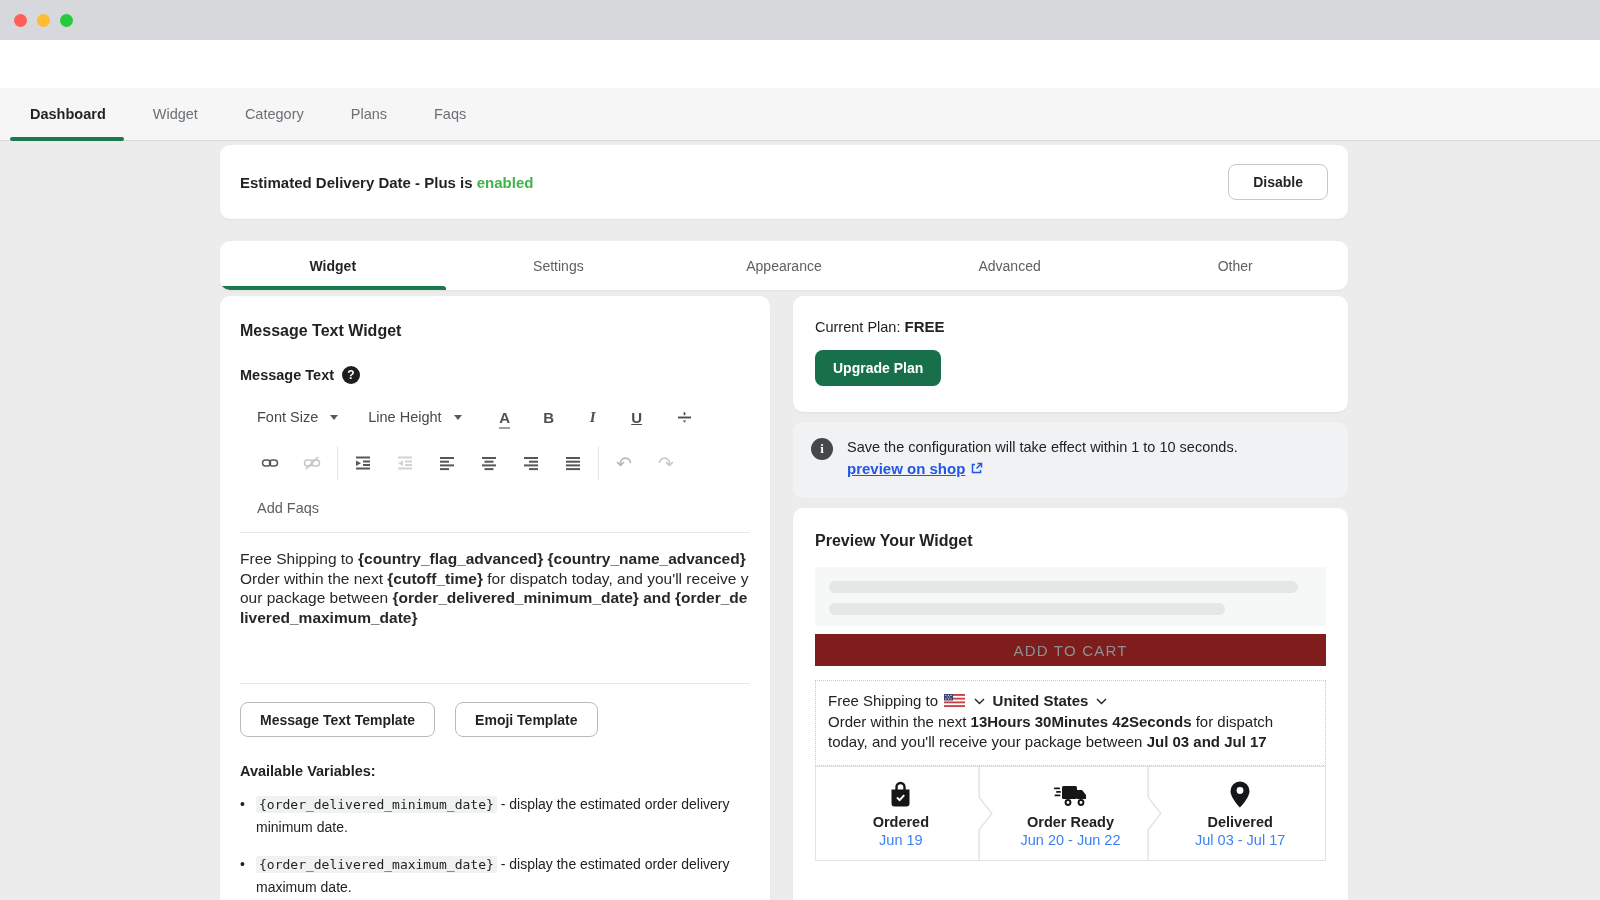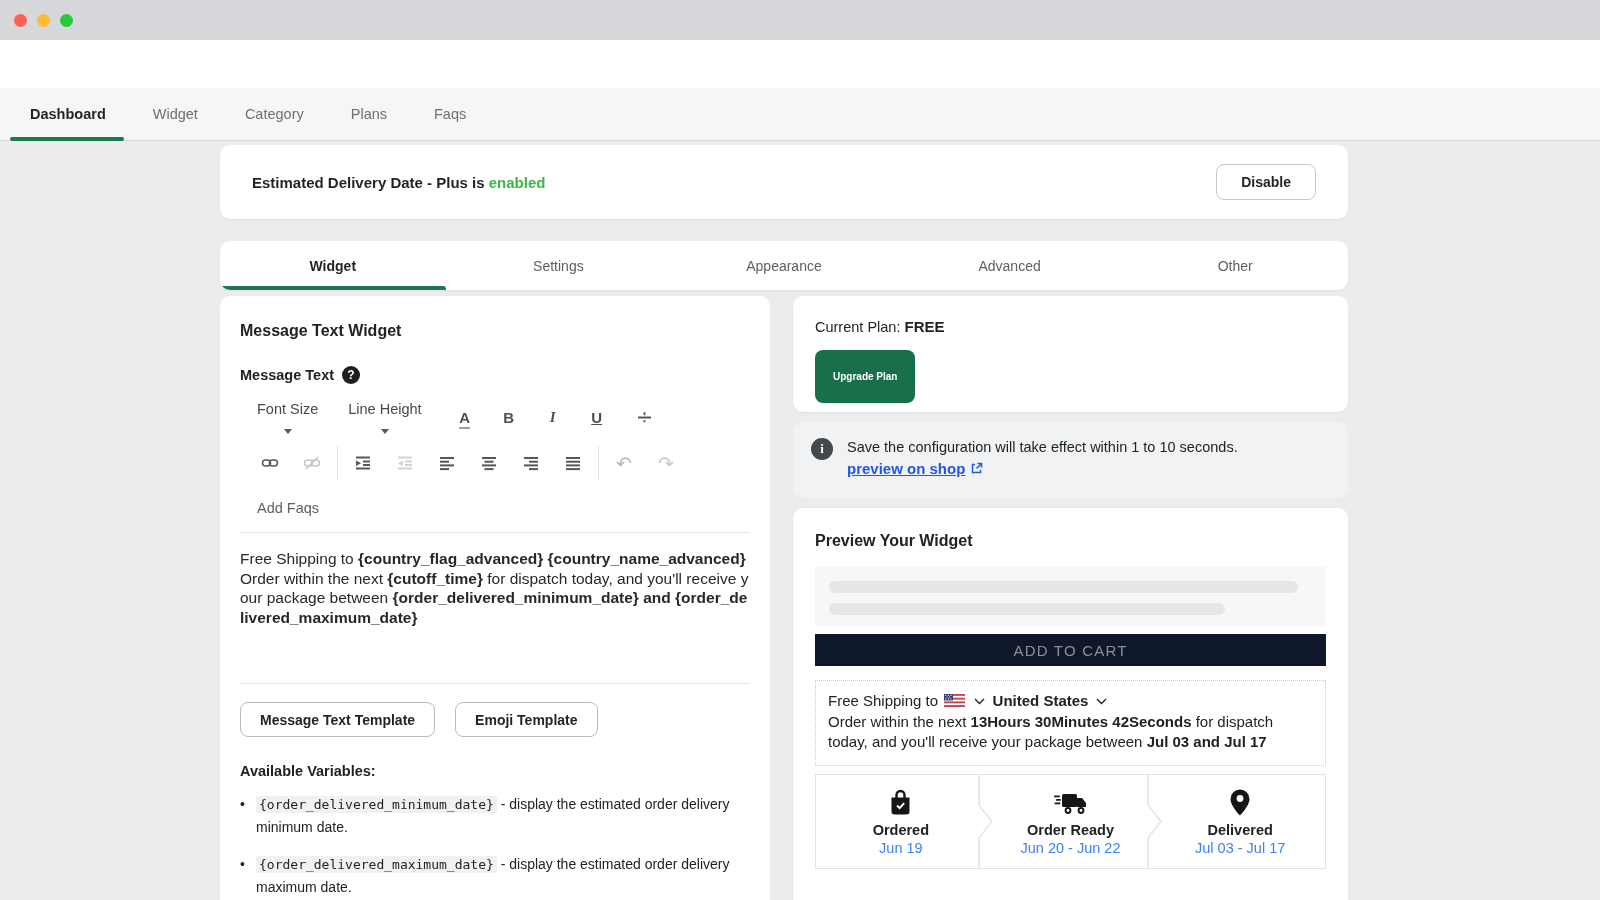--- a/index.html
+++ b/index.html
@@ -18,41 +18,41 @@
   .navbar { height:53px; background:#f6f6f7; border-bottom:1px solid #d9dadb; display:flex; padding-left:30px; gap:47px; }
   .nav-item { display:flex; align-items:center; font-size:14.5px; color:#6b7075; position:relative; cursor:pointer; }
   .nav-item.active { color:#1f2326; font-weight:700; }
   .nav-underline { display:none; }
   .nav-item.active .nav-underline { display:block; position:absolute; left:-20px; right:-18px; bottom:-1px; height:4px; background:#1a7a4e; border-radius:3px; }
   
   .content { height:759px; }
   .container { width:1128px; margin-left:220px; }
   .card { background:#fff; border-radius:10px; box-shadow:0 1px 2px rgba(0,0,0,.05); }
   
-  .status-card { margin-top:4px; height:74px; display:flex; align-items:center; padding:0 32px; }
+  .status-card { margin-top:4px; height:74px; display:flex; align-items:center; padding:0 20px; }
   .status-title { font-size:15px; font-weight:700; color:#1f2326; }
   .status-enabled { color:#3db54a; }
   .disable-btn { margin-left:auto; height:36px; padding:0 24px; background:#fff; border:1px solid #c6c9cc; border-radius:8px; font-size:14px; font-weight:600; color:#1f2326; font-family:inherit; cursor:pointer; }
   
   .tabs-card { margin-top:22px; height:49px; display:flex; overflow:hidden; }
   .tab { flex:1; display:flex; align-items:center; justify-content:center; font-size:14px; color:#5d6165; position:relative; cursor:pointer; }
   .tab.active { color:#1f2326; font-weight:700; }
   .tab-underline { display:none; }
   .tab.active .tab-underline { display:block; position:absolute; left:0; right:0; bottom:0; height:4px; background:#1a7a4e; border-radius:0 3px 0 0; }
   
   .columns { display:flex; gap:23px; margin-top:6px; align-items:flex-start; }
   .left-card { width:550px; min-height:610px; border-radius:10px 10px 0 0; padding:26px 20px 20px; }
   .right-col { width:555px; display:flex; flex-direction:column; gap:10px; }
   
   .mtw-title { font-size:16px; font-weight:700; }
   .mt-label { margin-top:26px; font-size:14.5px; font-weight:700; display:flex; align-items:center; gap:8px;text-align:center; }
   .help-icon { width:18px; height:18px; background:#1c1e20; color:#fff; border-radius:50%; font-size:12px; font-weight:700; display:flex; align-items:center; justify-content:center; }
   .toolbar { margin-top:12px; padding-left:17px; }
   .tb-row { display:flex; align-items:center; height:42px; }
-  .tb-dd { font-size:14.5px; color:#46494d; display:flex; align-items:center; gap:12px; cursor:pointer;flex-direction:column; }
+  .tb-dd { font-size:14.5px; color:#46494d; display:flex; align-items:center; gap:12px; cursor:pointer; }
   .tb-caret { width:0; height:0; border-left:4.5px solid transparent; border-right:4.5px solid transparent; border-top:5px solid #56595d; }
   .tb-letters { display:flex; align-items:center; gap:26px; margin-left:34px; }
   .tb-letter { width:18px; text-align:center; font-size:15px; font-weight:700; color:#4b4f54; cursor:pointer; }
   .glyph-a { border-bottom:2px solid #9ba0a5; padding-bottom:1px; }
   .glyph-i { font-family:"Liberation Serif", serif; font-style:italic; }
   .glyph-u { text-decoration:underline; }
   .tb-icon { width:26px; display:flex; align-items:center; justify-content:center; cursor:pointer; }
   .tb-gap { width:16px; }
   .tb-div { width:1px; height:34px; background:#e3e4e6; margin:0 12px; }
   .tb-undo { font-size:19px; color:#b4b8bd; width:26px; text-align:center; cursor:pointer; }
@@ -65,37 +65,37 @@
   .tpl-row { display:flex; gap:20px; margin-top:18px; }
   .tpl-btn { height:35px; padding:0 19px; background:#fff; border:1px solid #b8bbbe; border-radius:8px; font-size:14px; font-weight:600; color:#1f2326; font-family:inherit; cursor:pointer; }
   .vars-title { margin-top:26px; font-size:14.5px; font-weight:700; }
   .var-item { display:flex; margin-top:14px; font-size:14px; line-height:23px; }
   .var-bullet { width:16px; flex:none; }
   .var-code { font-family:"DejaVu Sans Mono", monospace; font-size:13px; background:#f0f1f1; padding:1px 3px; border-radius:2px; }
   
   .plan-card { height:116px; padding:22px; }
   .plan-line { font-size:14.5px; }
   .plan-value { font-weight:700; font-size:15px; }
-  .upgrade-btn { margin-top:15px; height:53px; padding:0 18px; background:#17704a; color:#fff; border:none; border-radius:8px; font-size:10px; font-weight:600; font-family:inherit; cursor:pointer; }
+  .upgrade-btn { margin-top:15px; height:36px; padding:0 18px; background:#17704a; color:#fff; border:none; border-radius:8px; font-size:14px; font-weight:600; font-family:inherit; cursor:pointer; }
   .notice { background:#f1f2f3; border-radius:10px; min-height:76px; padding:15px 18px; display:flex; gap:14px; }
   .info-icon { width:22px; height:22px; border-radius:50%; background:#45484b; color:#fff; font-size:13px; font-weight:700; display:flex; align-items:center; justify-content:center; flex:none; margin-top:1px; font-family:"Liberation Serif", serif; }
   .notice-text { font-size:14.5px; line-height:21px; color:#202325; }
   .shop-link { color:#2356e4; font-weight:700; font-size:15px; text-decoration:underline; display:inline-flex; align-items:center; gap:5px; cursor:pointer; }
   .preview-card { border-radius:10px 10px 0 0; min-height:392px; padding:24px 22px; }
   .preview-title { font-size:16px; font-weight:700; }
   .skeleton { margin-top:17px; background:#f6f7f7; padding:9px 14px 11px; }
   .skel-bar { height:12px; border-radius:6px; background:#e4e6e8; }
   .skel-b1 { width:97%; margin:5px 0 10px; }
   .skel-b2 { width:82%; }
-  .atc { margin-top:8px; height:32px; background:#0f172a; display:flex; align-items:center; justify-content:center; font-size:15px; color:#8c9095; letter-spacing:1.2px; cursor:pointer; }
+  .atc { margin-top:8px; height:32px; background:#7f1d1d; display:flex; align-items:center; justify-content:center; font-size:15px; color:#8c9095; letter-spacing:1.2px; cursor:pointer; }
   .msg-box { margin-top:14px; border:1px dotted #c8cacd; padding:10px 12px 12px; font-size:15px; line-height:20.5px; }
   .flag { display:inline-block; vertical-align:-1px; margin:0 2px; }
   .mini-caret { display:inline-block; vertical-align:1px; margin:0 3px; cursor:pointer; }
   .country { font-weight:700; }
-  .timeline { margin-top:8px; border:1px solid #e2e3e4; display:flex; position:relative; height:95px;text-align:center; }
+  .timeline { border:1px solid #e2e3e4; display:flex; position:relative; height:95px;text-align:center; }
   .tl-cell { flex:1; display:flex; flex-direction:column; align-items:center; justify-content:center; gap:2px; }
   .tl-icon { height:30px; display:flex; align-items:flex-end; margin-bottom:3px; }
   .tl-label { font-weight:700; font-size:14.5px; }
   .tl-date { font-size:14.5px; color:#3b82f6; }
   .tl-sep { position:absolute; top:0; height:100%; }
   .tl-sep.s1 { left:calc(33.33% - 8px); } .tl-sep.s2 { left:calc(66.66% - 8px); }
 </style>
 </head>
 <body>
 

